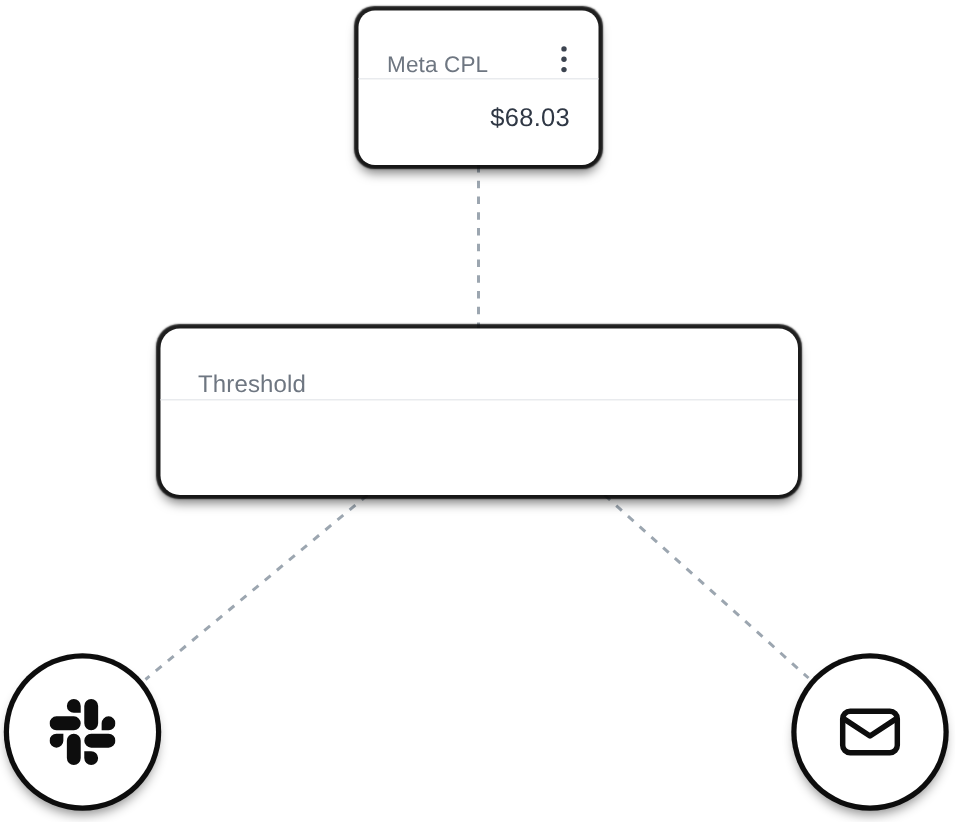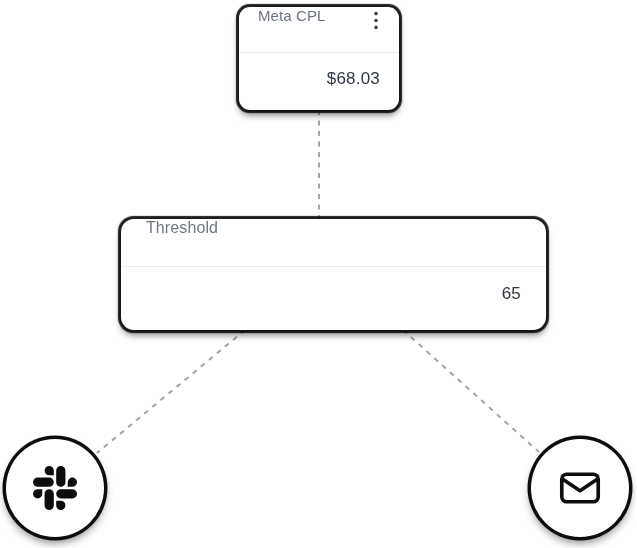--- a/index.html
+++ b/index.html
@@ -23,25 +23,25 @@
   }
 
   .card {
     position: absolute;
     background: #ffffff;
     border-radius: 11px;
     box-shadow: 0 0 1px 2.5px rgba(12,12,12,0.92), 0 5px 7px 0 rgba(0,0,0,0.5);
   }
 
   .metric-card { left: 239px; top: 7px; width: 160px; height: 103px; }
-  .threshold-card { left: 121px; top: 219px; width: 425px; height: 111px; border-radius: 13px; }
+  .threshold-card { left: 107px; top: 219px; width: 425px; height: 111px; border-radius: 13px; }
 
   .card-header {
     display: flex;
-    align-items: flex-start;
+    align-items: flex-end;
     justify-content: space-between;
     height: 46px;
     padding: 0 12px 0 19px;
     border-bottom: 1px solid #e9ebee;
     color: #6e7681;
     font-size: 15px;
     letter-spacing: 0.1px;
   }
   .threshold-card .card-header { height: 48px; padding: 0 25px; font-size: 16px; }
 
@@ -105,21 +105,20 @@
         </span>
       </button>
     </div>
     <div class="card-body">$68.03</div>
   </div>
 
   <div class="card threshold-card">
     <div class="card-header">
       <span>Threshold</span>
     </div>
-    <div class="card-body">65</div>
   </div>
 
   <div class="circle-node slack-node">
     <span style="display:flex;">
       <svg width="44" height="44" viewBox="0 0 24 24" xmlns="http://www.w3.org/2000/svg" fill="#0d0d0d">
         <path d="M5.042 15.165a2.528 2.528 0 0 1-2.52 2.523A2.528 2.528 0 0 1 0 15.165a2.527 2.527 0 0 1 2.522-2.52h2.52v2.52zM6.313 15.165a2.527 2.527 0 0 1 2.521-2.52 2.527 2.527 0 0 1 2.521 2.52v6.313A2.528 2.528 0 0 1 8.834 24a2.528 2.528 0 0 1-2.521-2.522v-6.313zM8.834 5.042a2.528 2.528 0 0 1-2.521-2.52A2.528 2.528 0 0 1 8.834 0a2.528 2.528 0 0 1 2.521 2.522v2.52H8.834zM8.834 6.313a2.528 2.528 0 0 1 2.521 2.521 2.528 2.528 0 0 1-2.521 2.521H2.522A2.528 2.528 0 0 1 0 8.834a2.528 2.528 0 0 1 2.522-2.521h6.312zM18.956 8.834a2.528 2.528 0 0 1 2.522-2.521A2.528 2.528 0 0 1 24 8.834a2.528 2.528 0 0 1-2.522 2.521h-2.522V8.834zM17.688 8.834a2.528 2.528 0 0 1-2.523 2.521 2.527 2.527 0 0 1-2.52-2.521V2.522A2.527 2.527 0 0 1 15.165 0a2.528 2.528 0 0 1 2.523 2.522v6.312zM15.165 18.956a2.528 2.528 0 0 1 2.523 2.522A2.528 2.528 0 0 1 15.165 24a2.527 2.527 0 0 1-2.52-2.522v-2.522h2.52zM15.165 17.688a2.527 2.527 0 0 1-2.52-2.523 2.526 2.526 0 0 1 2.52-2.52h6.313A2.527 2.527 0 0 1 24 15.165a2.528 2.528 0 0 1-2.522 2.523h-6.313z"></path>
       </svg>
     </span>
   </div>
 

